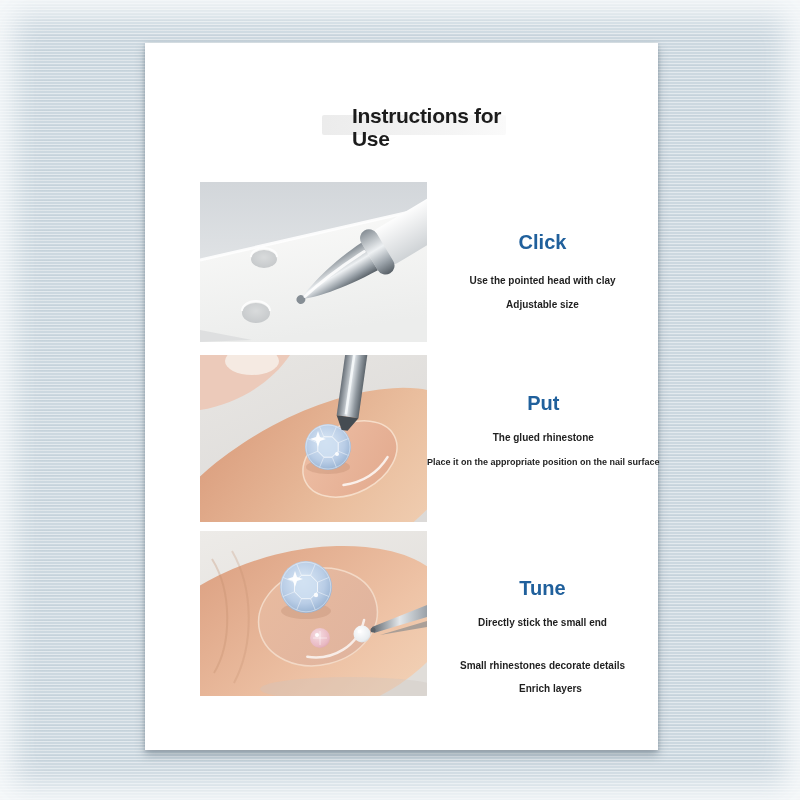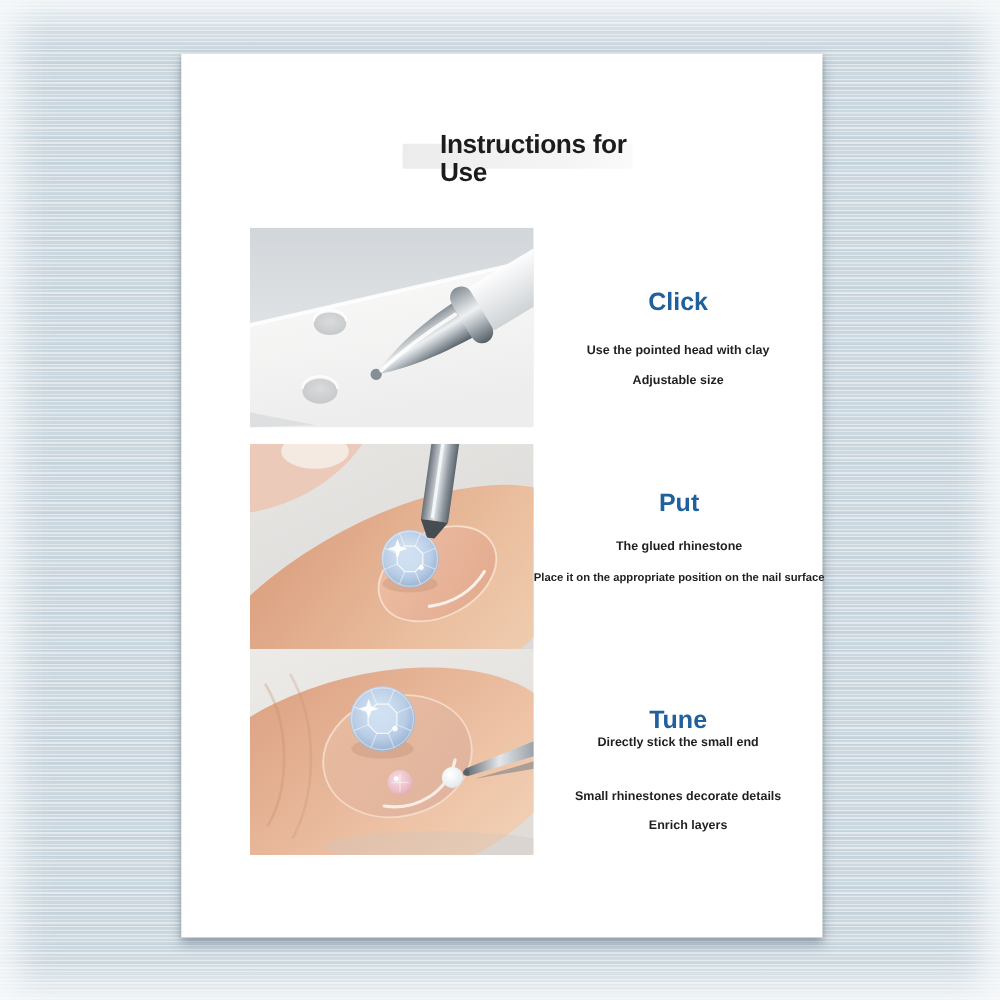--- a/index.html
+++ b/index.html
@@ -32,40 +32,40 @@
   }
   .title-band {
     position:absolute; left:177px; top:72px; width:184px; height:20px;
     background:linear-gradient(90deg,#dcdcdc, #ececec 70%, #f6f6f6);
     opacity:0.55; border-radius:2px; z-index:1;
   }
 
   .row { position:absolute; left:55px; width:458px; display:flex; }
   .row1 { top:139px; height:160px; }
   .row2 { top:312px; height:167px; }
-  .row3 { top:476px; height:165px; }
+  .row3 { top:488px; height:165px; }
 
   .photo { flex:0 0 227px; overflow:hidden; }
   .photo svg { display:block; }
 
   .caption { flex:1; display:flex; flex-direction:column; align-items:center; text-align:center; }
   .caption h2 { font-size:20px; line-height:24px; font-weight:700; color:#20609c; }
   .caption p  { font-size:10px; line-height:13px; font-weight:700; color:#1f1f1f; white-space:nowrap; }
   .caption p.small { font-size:9px; }
 
   .row1 .caption h2 { margin-top:48px; }
   .row1 .caption p:nth-of-type(1) { margin-top:20px; }
   .row1 .caption p:nth-of-type(2) { margin-top:11px; }
 
   .row2 .caption h2 { margin-top:36px; }
   .row2 .caption p:nth-of-type(1) { margin-top:16px; }
   .row2 .caption p:nth-of-type(2) { margin-top:12px; }
 
   .row3 .caption h2 { margin-top:45px; }
-  .row3 .caption p:nth-of-type(1) { }
+  .row3 .caption p:nth-of-type(1) { margin-top:16px; }
   .row3 .caption p:nth-of-type(2) { margin-top:30px; }
   .row3 .caption p:nth-of-type(3) { margin-top:10px;margin-left:16px; }
 </style>
 </head>
 <body>
 
 <div class="page">
   <div class="card">
 
     <div class="title-band"></div>

